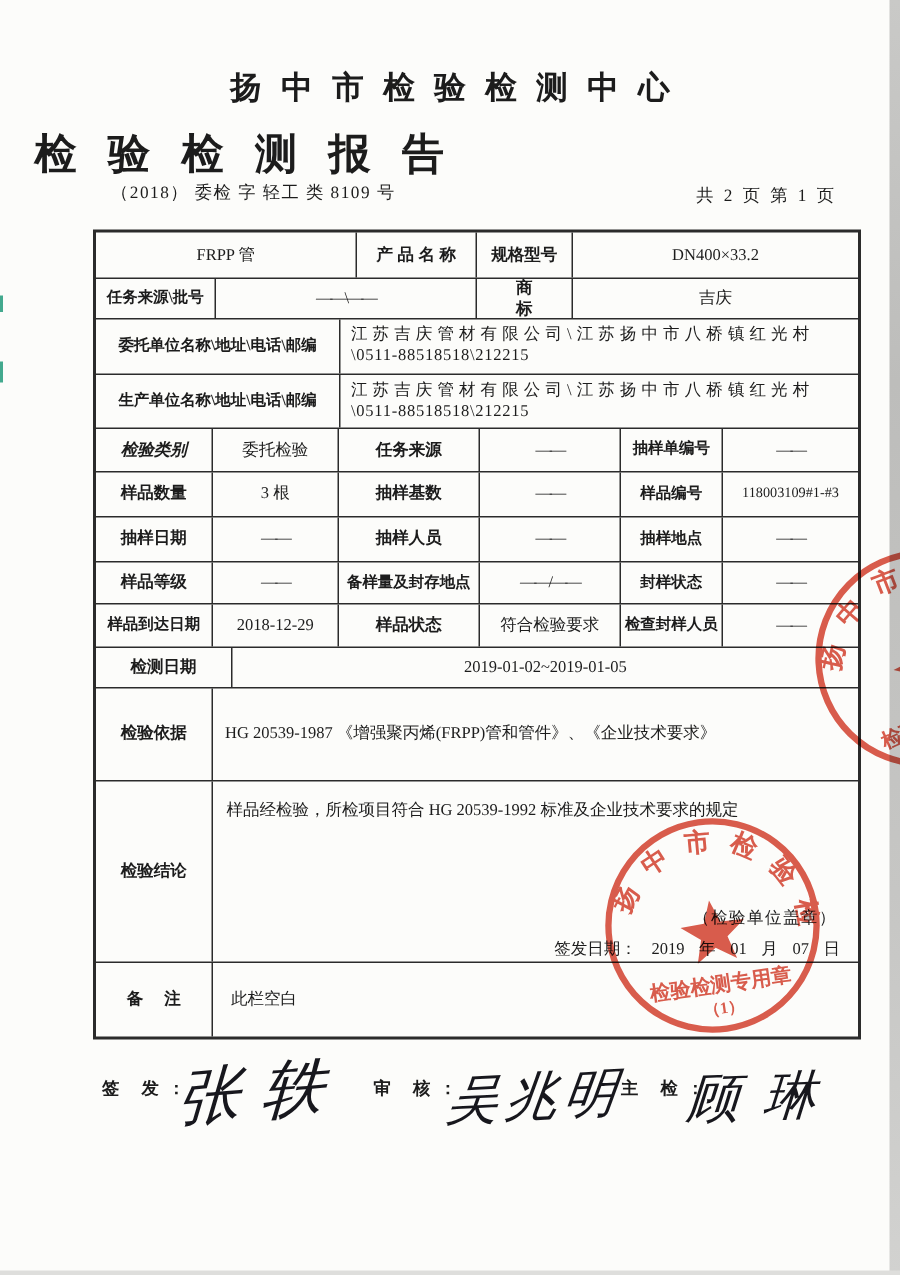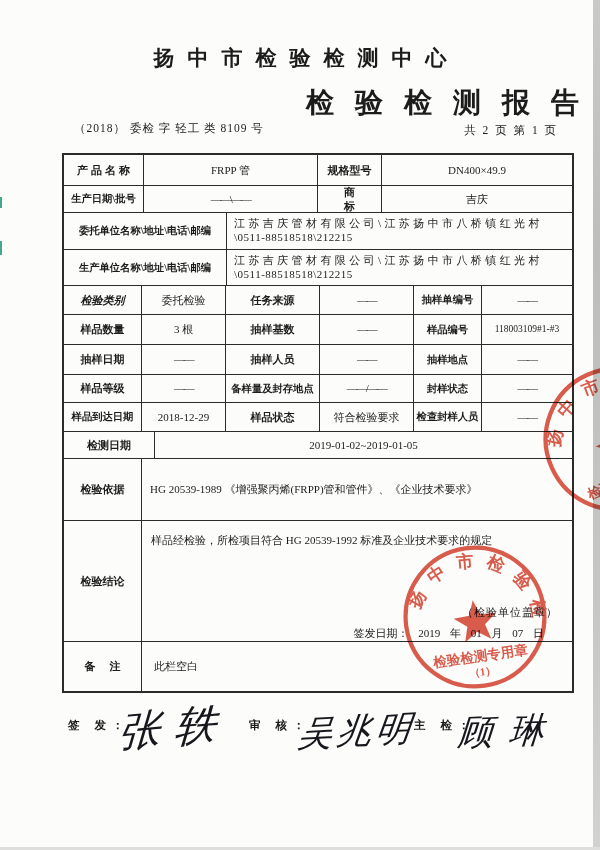--- a/index.html
+++ b/index.html
@@ -4,22 +4,22 @@
 <style>
   html,body{margin:0;padding:0;background:#e8e8e8;}
   .page{position:relative;width:600px;height:850px;background:#fcfcfa;overflow:hidden;
         font-family:"Liberation Serif","DejaVu Serif",serif;color:#1c1c1c;}
   .scan-right{position:absolute;right:0;top:0;width:7px;height:850px;
               background:linear-gradient(180deg,#c9c9c7,#bdbdbb 30%,#c6c6c4 70%,#d2d2d0);}
   .scan-bottom{position:absolute;left:0;bottom:0;width:600px;height:3px;background:#dededc;}
   .speck{position:absolute;background:#43a98e;}
   .org-title{position:absolute;top:44px;left:0;width:100%;text-align:center;
              font-size:21px;font-weight:bold;letter-spacing:13px;padding-left:13px;box-sizing:border-box;}
-  .report-title{position:absolute;top:84px;left:0;width:100%;text-align:right;
-                font-size:28px;font-weight:bold;letter-spacing:21px;padding-left:5px;box-sizing:border-box;}
+  .report-title{position:absolute;top:84px;left:0;width:100%;text-align:left;
+                font-size:28px;font-weight:bold;letter-spacing:21px;padding-left:23px;box-sizing:border-box;}
   .report-no{position:absolute;top:121px;left:74px;font-size:11.5px;letter-spacing:1px;}
   .page-info{position:absolute;top:123px;right:42px;font-size:11.5px;letter-spacing:2px;}
   .tbl{position:absolute;left:62px;top:153px;width:508px;border:2px solid #2b2b2b;background:transparent;}
   .row{display:flex;border-bottom:1px solid #2b2b2b;box-sizing:border-box;}
   .row:last-child{border-bottom:none;}
   .cell{display:flex;align-items:center;justify-content:center;border-right:1px solid #2b2b2b;
         font-size:11px;line-height:1.3;text-align:center;box-sizing:border-box;overflow:hidden;}
   .cell:last-child{border-right:none;}
   .lbl{font-weight:600;}
   .ls3{letter-spacing:3px;padding-left:3px;}
@@ -28,21 +28,21 @@
   .f10{font-size:10.3px;}
   .f95{font-size:9.5px;}
   .left{justify-content:flex-start;text-align:left;padding-left:8px;}
   .addr{display:block;padding:3px 4px 2px 7px;text-align:left;}
   .addr .l1{letter-spacing:3.4px;white-space:nowrap;font-size:11px;}
   .addr .l2{letter-spacing:.5px;font-size:11px;}
   .dash{letter-spacing:-1.5px;}
   .concl{position:relative;display:block;}
   .concl-text{position:absolute;top:12px;left:9px;right:8px;text-align:left;font-size:11px;}
   .seal-note{position:absolute;top:84px;right:14px;font-size:11px;letter-spacing:1px;}
-  .issue-date{position:absolute;top:105px;right:28px;font-size:11px;word-spacing:7px;}
+  .issue-date{position:absolute;top:105px;right:12px;font-size:11px;word-spacing:7px;}
   .stamp{position:absolute;mix-blend-mode:multiply;opacity:.85;}
   .stamp-main{left:400px;top:542px;width:150px;height:150px;transform:rotate(-8deg);}
   .stamp-partial{left:540px;top:363px;width:152px;height:152px;transform:rotate(-24deg);}
   .sig-label{position:absolute;font-size:11.5px;font-weight:600;letter-spacing:6px;}
   .sig-name{position:absolute;font-style:italic;color:#17171d;white-space:nowrap;}
   .sig-1{left:118px;top:700px;font-size:42px;transform:rotate(-5deg) skewX(-8deg);letter-spacing:14px;}
   .sig-2{left:298px;top:708px;font-size:35px;transform:rotate(-3deg) skewX(-10deg);letter-spacing:4px;}
   .sig-3{left:458px;top:708px;font-size:35px;transform:rotate(-2deg) skewX(-6deg);letter-spacing:16px;}
 </style>
 </head>
@@ -55,28 +55,28 @@
   <div class="speck" style="left:0;top:241px;width:2px;height:14px;"></div>
 
   <div class="org-title">扬中市检验检测中心</div>
   <div class="report-title">检验检测报告</div>
   <div class="report-no">（2018） 委检 字 轻工 类 8109 号</div>
   <div class="page-info">共 2 页 第 1 页</div>
 
   <div class="tbl">
 
     <div class="row" style="height:31px;">
+      <div class="cell" style="width:174px;">FRPP 管</div>
       <div class="cell lbl ls3" style="width:80px;">产品名称</div>
-      <div class="cell" style="width:174px;">FRPP 管</div>
       <div class="cell lbl" style="width:64px;">规格型号</div>
-      <div class="cell" style="width:190px;">DN400×49.9</div>
+      <div class="cell" style="width:190px;">DN400×33.2</div>
     </div>
 
     <div class="row" style="height:27px;">
-      <div class="cell lbl f10" style="width:80px;">生产日期\批号</div>
+      <div class="cell lbl f10" style="width:80px;">任务来源\批号</div>
       <div class="cell dash" style="width:174px;">——\——</div>
       <div class="cell lbl ls16" style="width:64px;">商标</div>
       <div class="cell" style="width:190px;">吉庆</div>
     </div>
 
     <div class="row" style="height:37px;">
       <div class="cell lbl f10" style="width:163px;text-align:right;">委托单位名称\地址\电话\邮编</div>
       <div class="cell addr" style="width:345px;">
         <span class="l1">江苏吉庆管材有限公司\江苏扬中市八桥镇红光村</span><br>
         <span class="l2">\0511-88518518\212215</span>
@@ -132,21 +132,21 @@
       <div class="cell dash" style="width:90px;">——</div>
     </div>
 
     <div class="row" style="height:27px;">
       <div class="cell lbl" style="width:94px;">检测日期</div>
       <div class="cell" style="width:430px;">2019-01-02~2019-01-05</div>
     </div>
 
     <div class="row" style="height:62px;">
       <div class="cell lbl" style="width:78px;">检验依据</div>
-      <div class="cell left" style="width:430px;">HG 20539-1989 《增强聚丙烯(FRPP)管和管件》、《企业技术要求》</div>
+      <div class="cell left" style="width:430px;">HG 20539-1987 《增强聚丙烯(FRPP)管和管件》、《企业技术要求》</div>
     </div>
 
     <div class="row" style="height:121px;">
       <div class="cell lbl" style="width:78px;">检验结论</div>
       <div class="cell concl" style="width:430px;">
         <div class="concl-text">样品经检验，所检项目符合 HG 20539-1992 标准及企业技术要求的规定</div>
         <div class="seal-note">（检验单位盖章）</div>
         <div class="issue-date">签发日期： 2019 年 01 月 07 日</div>
       </div>
     </div>

